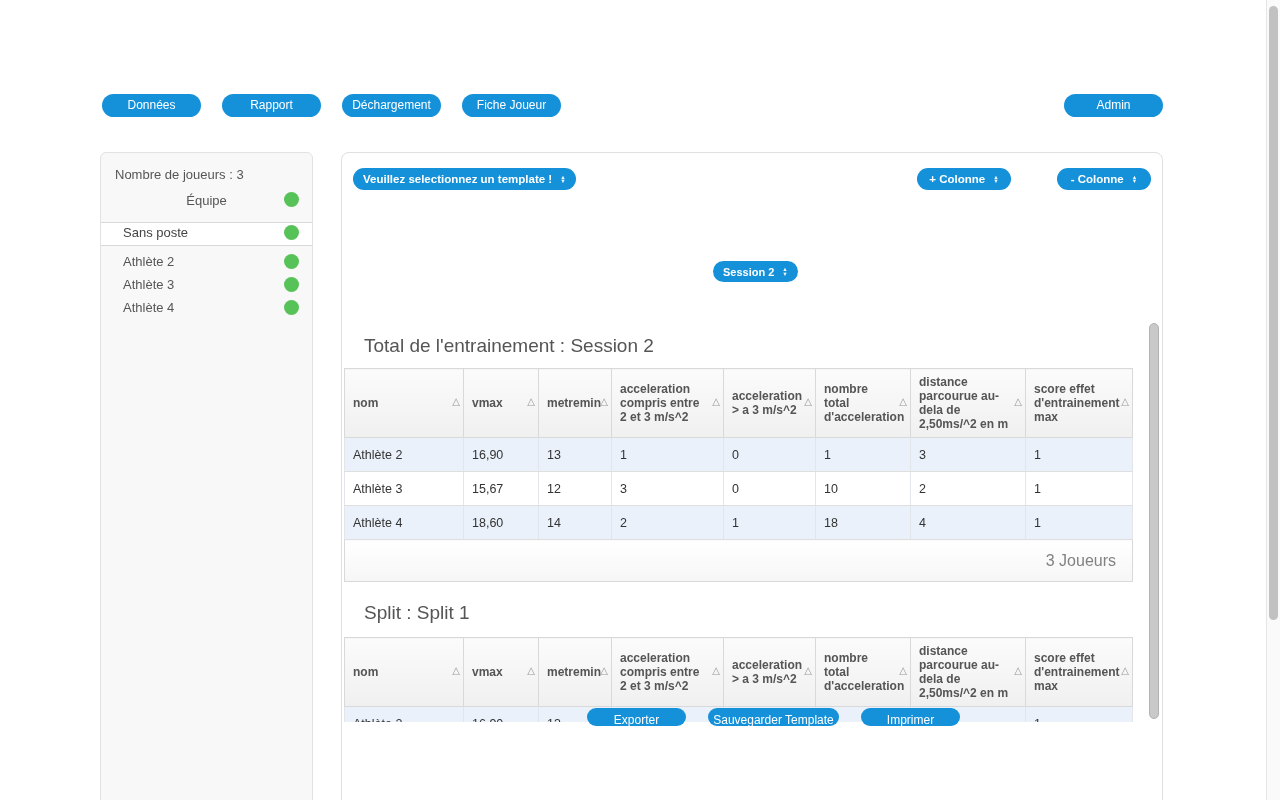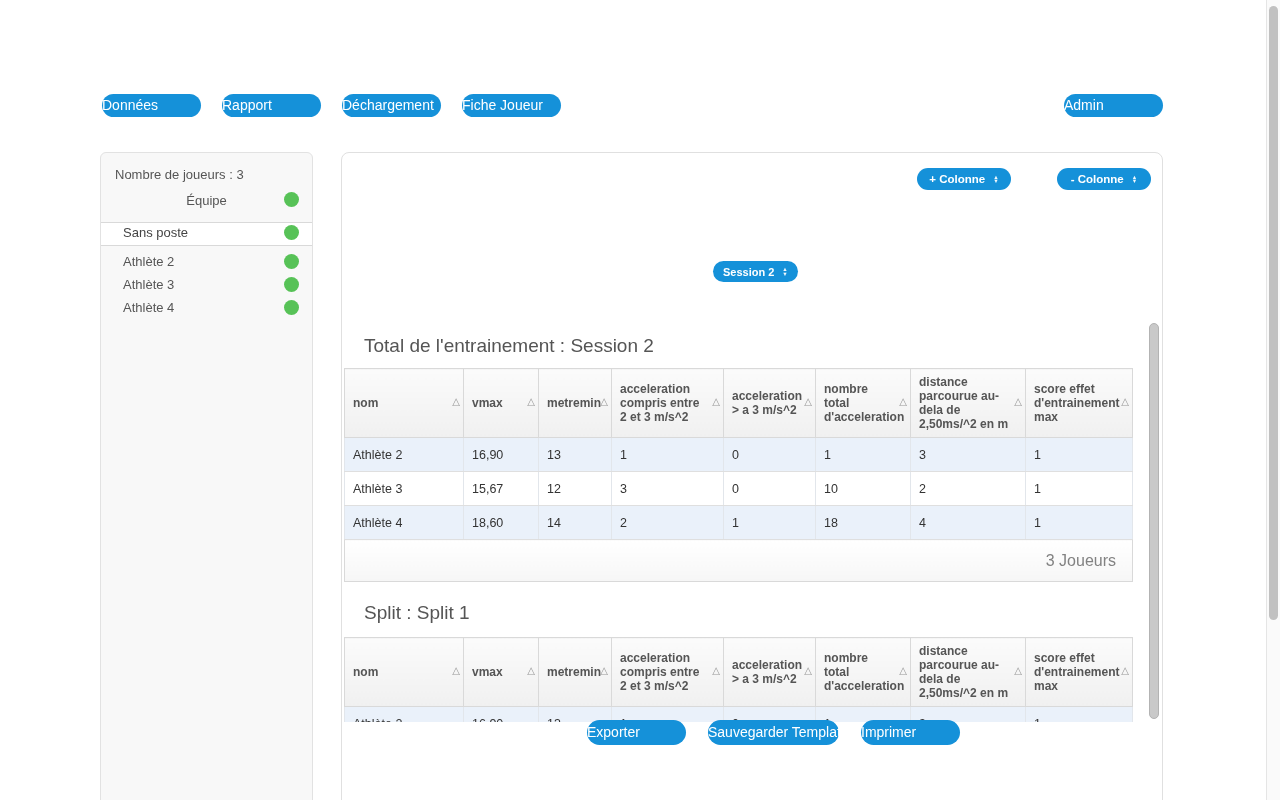--- a/index.html
+++ b/index.html
@@ -7,21 +7,21 @@
 
   
   .topbar{position:absolute;left:0;top:0;width:1280px;height:71px;background:#0a85ca;}
   .logo{position:absolute;left:48px;top:9px;color:#fff;font-weight:bold;font-size:27px;line-height:24px;letter-spacing:.5px;}
   .logo-line2{display:block;}
   .logo-ball{position:absolute;left:97px;top:18px;width:9px;height:9px;border-radius:50%;background:#fff;}
   .logo-trail{position:absolute;left:110px;top:21px;width:42px;height:4px;background:#fff;}
 
   
   .pill{position:absolute;height:23px;line-height:23px;background:#1591d9;color:#fff;border-radius:12px;
-        font-size:14px;text-align:left;cursor:pointer;white-space:nowrap;}
+        font-size:12px;text-align:center;cursor:pointer;white-space:nowrap;}
   .select-pill{position:absolute;display:inline-flex;align-items:center;justify-content:center;gap:8px;height:22px;
         background:#1591d9;color:#fff;border-radius:11px;padding:0 10px;font-size:11.5px;font-weight:bold;cursor:pointer;white-space:nowrap;}
   .ud{display:flex;flex-direction:column;align-items:center;font-size:5.5px;line-height:4.5px;opacity:.95;}
 
   
   .sidebar{position:absolute;left:100px;top:152px;width:213px;height:660px;background:#f8f8f8;
            border:1px solid #e2e2e2;border-radius:6px;box-sizing:border-box;}
   .sb-count{position:absolute;left:14px;top:14px;font-size:13px;color:#555;}
   .sb-team{position:absolute;left:0;top:40px;width:100%;text-align:center;font-size:13px;color:#555;}
   .sb-group{position:absolute;left:0;top:69px;width:100%;height:24px;line-height:20px;background:#fff;
@@ -59,21 +59,21 @@
   table.data tbody tr:nth-child(odd) td{background:#eaf1fa;}
   table.data tbody tr:nth-child(even) td{background:#fff;}
   table.data tfoot td{height:41px;background:linear-gradient(#fff,#f6f6f6);text-align:right;color:#828282;
                       font-size:16px;padding-right:16px;border:1px solid #d9d9d9;}
 
   
   .inner-thumb{position:absolute;left:807px;top:170px;width:10px;height:396px;border-radius:6px;
                background:#c9c9c9;border:1px solid #b3b3b3;box-sizing:border-box;cursor:pointer;}
 
   
-  .actions .pill{top:567px;height:25px;line-height:25px;border-radius:13px;}
+  .actions .pill{top:555px;height:18px;line-height:25px;border-radius:13px;}
 
   
   .page-scrollbar{position:absolute;right:0;top:0;width:14px;height:800px;background:#fafafa;
                   border-left:1px solid #e5e5e5;box-sizing:border-box;cursor:pointer;z-index:50;}
   .page-thumb{position:absolute;left:2px;top:6px;width:9px;height:614px;border-radius:5px;background:#c1c1c1;cursor:pointer;}
 </style>
 </head>
 <body>
 
 <div id="app">
@@ -99,20 +99,27 @@
     </div>
     <div id="playerList">
         <div class="sb-player" style="top: 100px;"><span>Athlète 2</span><span class="dot"></span></div>
         <div class="sb-player" style="top: 123px;"><span>Athlète 3</span><span class="dot"></span></div>
         <div class="sb-player" style="top: 146px;"><span>Athlète 4</span><span class="dot"></span></div>
       </div>
   </div>
 
   <div class="main-card">
 
+    <div class="select-pill" style="left:11px;top:15px;">
+      <span>Veuillez selectionnez un template !</span>
+      <span class="ud">
+        <span>▲</span>
+          <span>▼</span>
+      </span>
+    </div>
 
     <div class="select-pill" style="left:575px;top:15px;width:74px;">
       <span>+ Colonne</span>
       <span class="ud">
         <span>▲</span>
           <span>▼</span>
       </span>
     </div>
 
     <div class="select-pill" style="left:715px;top:15px;width:74px;">

